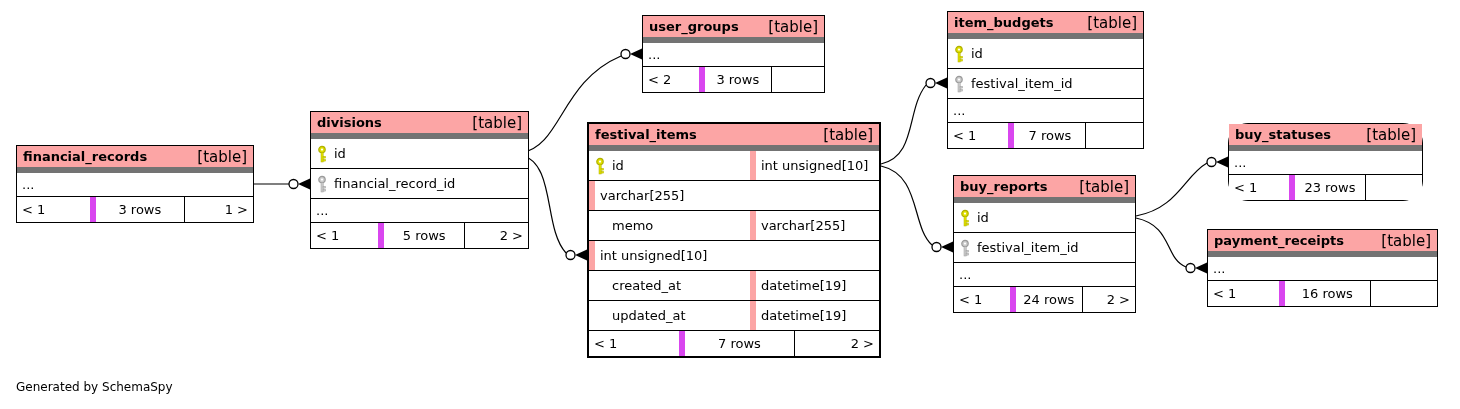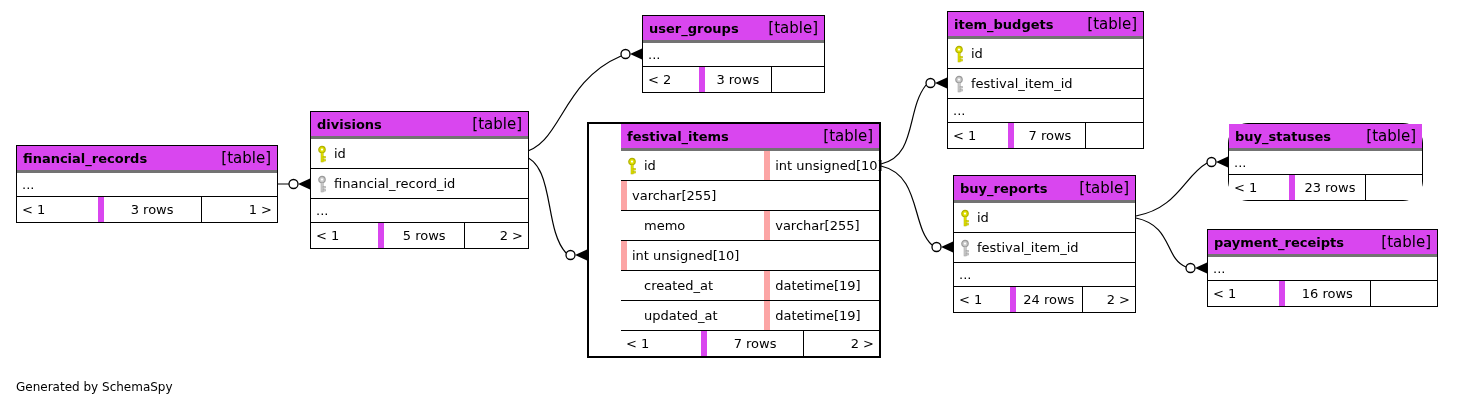--- a/index.html
+++ b/index.html
@@ -9,25 +9,25 @@
     font-family:"DejaVu Sans","Liberation Sans",sans-serif;
     font-size:13px;color:#000;
   }
   #edge-layer{position:absolute;left:0;top:0;width:1460px;height:409px;z-index:1;}
   #diagram{position:absolute;left:0;top:0;width:1460px;height:409px;z-index:2;}
 
   .table-box{
     position:absolute;background:#ffffff;border:1px solid #000;
     box-sizing:border-box;cursor:pointer;
   }
-  .table-box.emphasized{border-width:2.5px;padding-left:32px;}
+  .table-box.emphasized{border-width:2.5px;}
 
   .tbl-header{
     display:flex;justify-content:space-between;align-items:center;
-    background:#d946ef;border-bottom:3px solid #737373;
+    background:#fca5a5;border-bottom:6px solid #737373;
     height:27px;padding:0 6px;box-sizing:border-box;
   }
   .tbl-name{font-weight:bold;font-size:13px;white-space:nowrap;}
   .tbl-badge{font-size:15px;white-space:nowrap;padding-left:12px;}
 
   .tbl-row{
     display:flex;align-items:stretch;border-bottom:1px solid #000;
     box-sizing:border-box;height:30px;background:#fff;
   }
   .tbl-row.dots{height:24px;}
@@ -88,21 +88,21 @@
       <circle cx="1211.5" cy="162" r="4.5" fill="#fff" stroke="#000" stroke-width="1.3"></circle>
     </g>
     <g>
       <path d="M1136,218 C1173,226 1164,258 1186,267" fill="none" stroke="#000" stroke-width="1.2"></path>
       <polygon points="1207,262.5 1207,273.5 1195,268" fill="#000"></polygon>
       <circle cx="1190.5" cy="268" r="4.5" fill="#fff" stroke="#000" stroke-width="1.3"></circle>
     </g>
   </svg>
 
 <div id="diagram">
-    <div class="table-box" style="left: 16px; top: 145px; width: 262px;">
+    <div class="table-box" style="left: 16px; top: 145px; width: 238px;">
       <div class="tbl-header">
         <span class="tbl-name">financial_records</span>
         <span class="tbl-badge">[table]</span>
       </div>
       <div class="tbl-row dots">
         <div class="row-left">
           <span class="lbl">...</span>
         </div>
       </div>
       <div class="tbl-footer">

